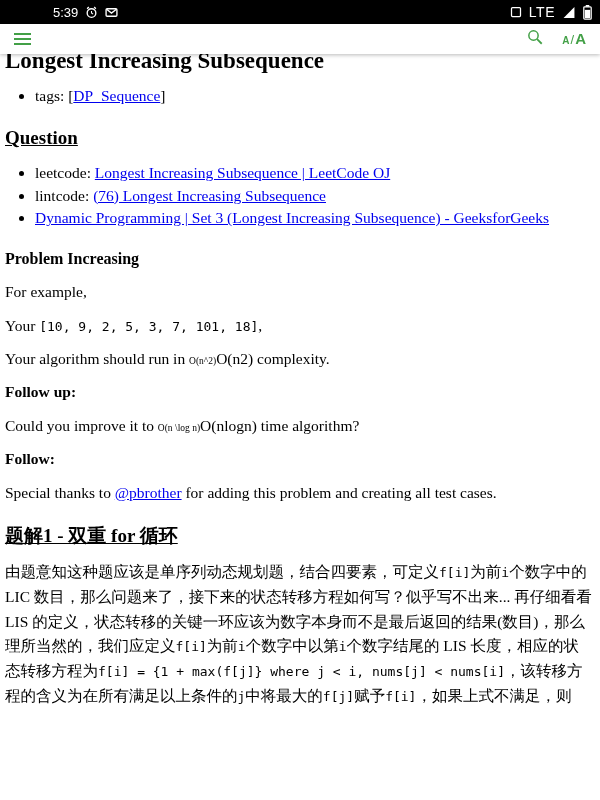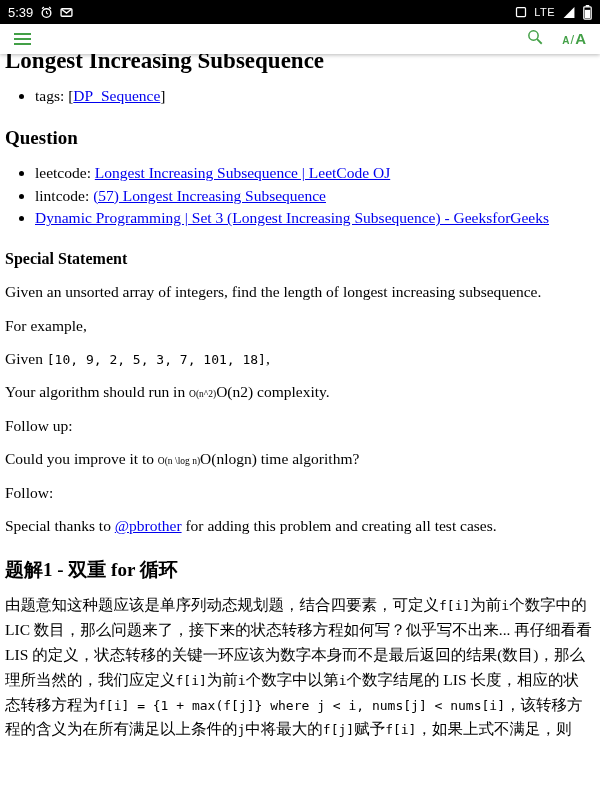--- a/index.html
+++ b/index.html
@@ -12,23 +12,23 @@
 
   
   .status-bar {
     position: absolute; top: 0; left: 0; right: 0; height: 24px;
     background: #000; color: #fff;
     display: flex; align-items: center; justify-content: space-between;
     padding: 0 8px;
     font-family: "Liberation Sans", sans-serif; font-size: 13px;
     z-index: 10;
   }
-  .sb-group { display: flex; align-items: center; gap: 7px; }
+  .sb-group { display: flex; align-items: center; gap: 7px; margin-left: 45px; }
   .sb-icon svg { display: block; }
-  .sb-net { font-size: 11px; letter-spacing: .5px; }
+  .sb-net { font-size: 14px; letter-spacing: .5px; }
 
   
   .toolbar {
     position: absolute; top: 24px; left: 0; right: 0; height: 30px;
     background: #fff;
     display: flex; align-items: center; justify-content: space-between;
     padding: 0 14px;
     box-shadow: 0 1px 4px rgba(0,0,0,.28);
     z-index: 5;
   }
@@ -43,26 +43,26 @@
 
   
   .content {
     position: absolute; top: 54px; left: 0; right: 0; bottom: 0;
     overflow: hidden;
     padding: 0 6px 0 5px;
     color: #000; font-size: 15.5px; line-height: 1.45;
   }
   h1, h2, h3 { font-weight: bold; color: #000; }
   h1 { font-size: 23px; margin: -7px 0 10px 0; line-height: 1.2; }
-  h2 { font-size: 19px; margin: 18px 0 10px 0; }
+  h2 { font-size: 19px; margin: 18px 0 10px 0; text-decoration: underline; }
   h3 { font-size: 16px; margin: 18px 0 10px 0; }
   ul { margin: 8px 0 12px 0; padding-left: 30px; }
   li { margin: 1px 0; line-height: 1.4; }
   p { margin: 11px 0; }
-  p.bold { font-weight: normal; }
+  p.bold { font-weight: bold; }
   a.inline-link { color: #0000EE; text-decoration: underline; cursor: pointer; }
   code.inline-code {
     font-family: "DejaVu Sans Mono", "Liberation Mono", monospace;
     font-size: 13px; color: #000; background: transparent;
   }
   .math-src { font-size: 9.5px; }
   .cjk { line-height: 1.6; margin-top: 2px; }
 </style>
 </head>
 <body>
@@ -134,29 +134,28 @@
   <h1>Longest Increasing Subsequence</h1>
 
   <ul>
     <li><span>tags: [</span><a class="inline-link" href="#">DP_Sequence</a><span>]</span></li>
   </ul>
 
   <h2>Question</h2>
 
   <ul>
     <li><span>leetcode: </span><a class="inline-link" href="#">Longest Increasing Subsequence | LeetCode OJ</a></li>
-    <li><span>lintcode: </span><a class="inline-link" href="#">(57) Longest Increasing Subsequence</a></li>
+    <li><span>lintcode: </span><a class="inline-link" href="#">(76) Longest Increasing Subsequence</a></li>
     <li><a class="inline-link" href="#">Dynamic Programming | Set 3 (Longest Increasing Subsequence) - GeeksforGeeks</a></li>
   </ul>
 
-  <h3>Special Statement</h3>
+  <h3>Problem Increasing</h3>
 
-  <p>Given an unsorted array of integers, find the length of longest increasing subsequence.</p>
   <p>For example,</p>
-  <p><span>Given </span><code class="inline-code">[10, 9, 2, 5, 3, 7, 101, 18]</code><span>,</span></p>
+  <p><span>Your </span><code class="inline-code">[10, 9, 2, 5, 3, 7, 101, 18]</code><span>,</span></p>
   <p><span>Your algorithm should run in </span><span class="math-src">O(n^2)</span><span>O(n2) complexity.</span></p>
 
   <p class="bold">Follow up:</p>
   <p><span>Could you improve it to </span><span class="math-src">O(n \log n)</span><span>O(nlogn) time algorithm?</span></p>
 
   <p class="bold">Follow:</p>
   <p><span>Special thanks to </span><a class="inline-link" href="#">@pbrother</a><span> for adding this problem and creating all test cases.</span></p>
 
   <h2>题解1 - 双重 for 循环</h2>
 

